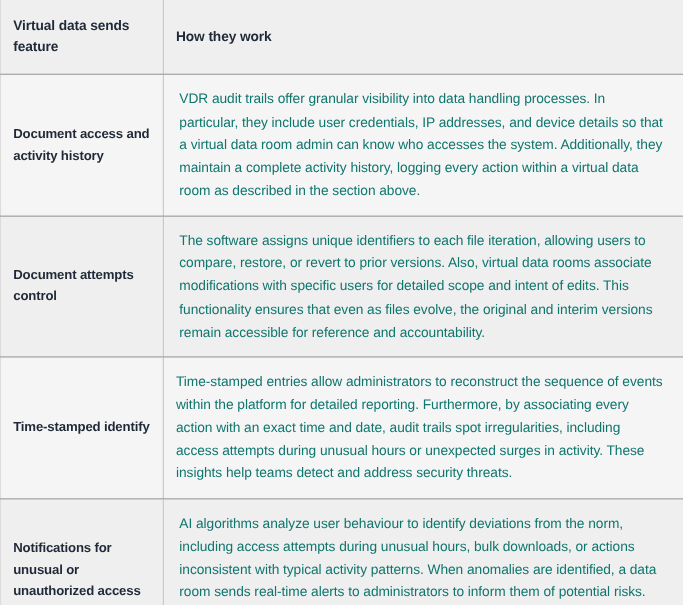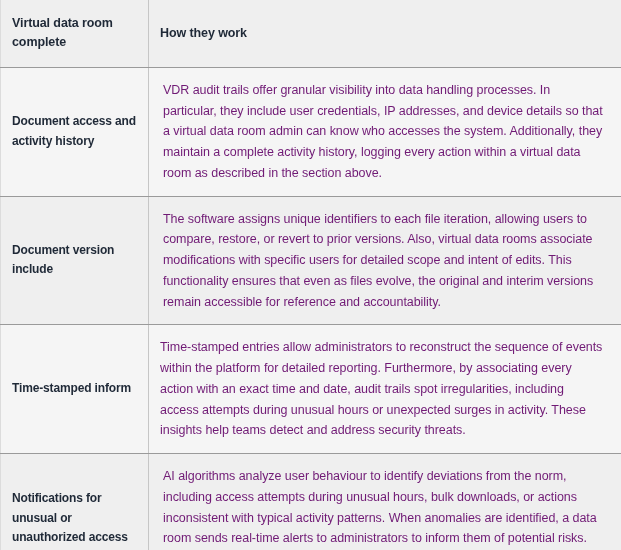--- a/index.html
+++ b/index.html
@@ -77,21 +77,21 @@
     color: #1f2937;
     font-size: 12px;
     line-height: 1.62;
     letter-spacing: -0.15px;
     padding: 10px 10px 10px 11px;
     border-right: 1px solid #c6c6c6;
     border-left: 1px solid #dcdcdc;
   }
 
   td.cell-desc {
-    color: #701a75;
+    color: #0f766e;
     font-size: 12.5px;
     line-height: 1.66;
     letter-spacing: -0.05px;
     padding: 12px 16px 12px 14px;
     border-right: 1px solid #dcdcdc;
   }
 
   td.cell-desc p {
     margin: 0;
   }
@@ -106,42 +106,42 @@
 <body>
 
 <div class="table-wrap">
   <table class="vdr-table">
     <colgroup>
       <col class="col-feature">
       <col class="col-desc">
     </colgroup>
     <thead>
       <tr class="header-row">
-        <th class="th-feature">Virtual data room complete</th>
+        <th class="th-feature">Virtual data sends feature</th>
         <th class="th-desc">How they work</th>
       </tr>
     </thead>
     <tbody>
 
       <tr class="row-light r1">
         <td class="cell-feature">Document access and activity history</td>
         <td class="cell-desc">
           <p>VDR audit trails offer granular visibility into data handling processes. In particular, they include user credentials, IP addresses, and device details so that a virtual data room admin can know who accesses the system. Additionally, they maintain a complete activity history, logging every action within a virtual data room as described in the section above.</p>
         </td>
       </tr>
 
       <tr class="row-dark r2">
-        <td class="cell-feature">Document version include</td>
+        <td class="cell-feature">Document attempts control</td>
         <td class="cell-desc">
           <p>The software assigns unique identifiers to each file iteration, allowing users to compare, restore, or revert to prior versions. Also, virtual data rooms associate modifications with specific users for detailed scope and intent of edits. This functionality ensures that even as files evolve, the original and interim versions remain accessible for reference and accountability.</p>
         </td>
       </tr>
 
       <tr class="row-light r3">
-        <td class="cell-feature">Time-stamped inform</td>
+        <td class="cell-feature">Time-stamped identify</td>
         <td class="cell-desc">
           <p>Time-stamped entries allow administrators to reconstruct the sequence of events within the platform for detailed reporting. Furthermore, by associating every action with an exact time and date, audit trails spot irregularities, including access attempts during unusual hours or unexpected surges in activity. These insights help teams detect and address security threats.</p>
         </td>
       </tr>
 
       <tr class="row-dark r4">
         <td class="cell-feature">Notifications for unusual or unauthorized access attempts</td>
         <td class="cell-desc">
           <p>AI algorithms analyze user behaviour to identify deviations from the norm, including access attempts during unusual hours, bulk downloads, or actions inconsistent with typical activity patterns. When anomalies are identified, a data room sends real-time alerts to administrators to inform them of potential risks. These measures minimize vulnerability and enable teams to address threats immediately.</p>
         </td>

